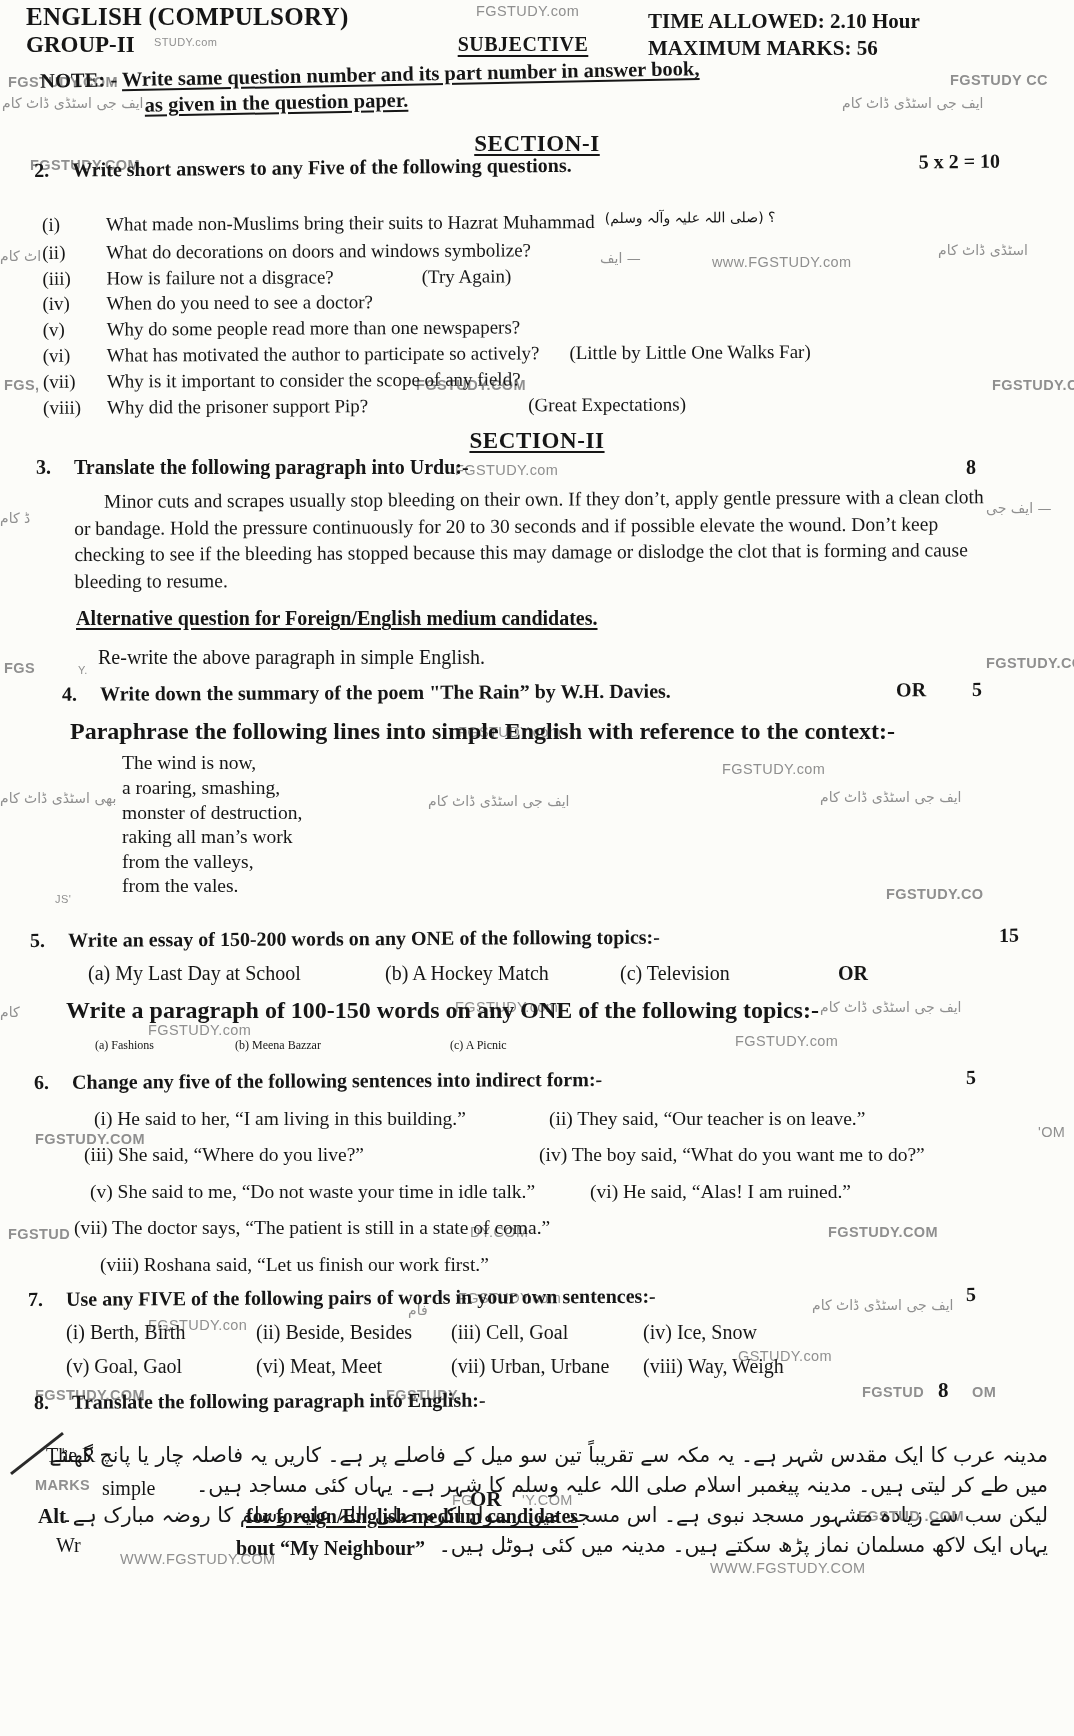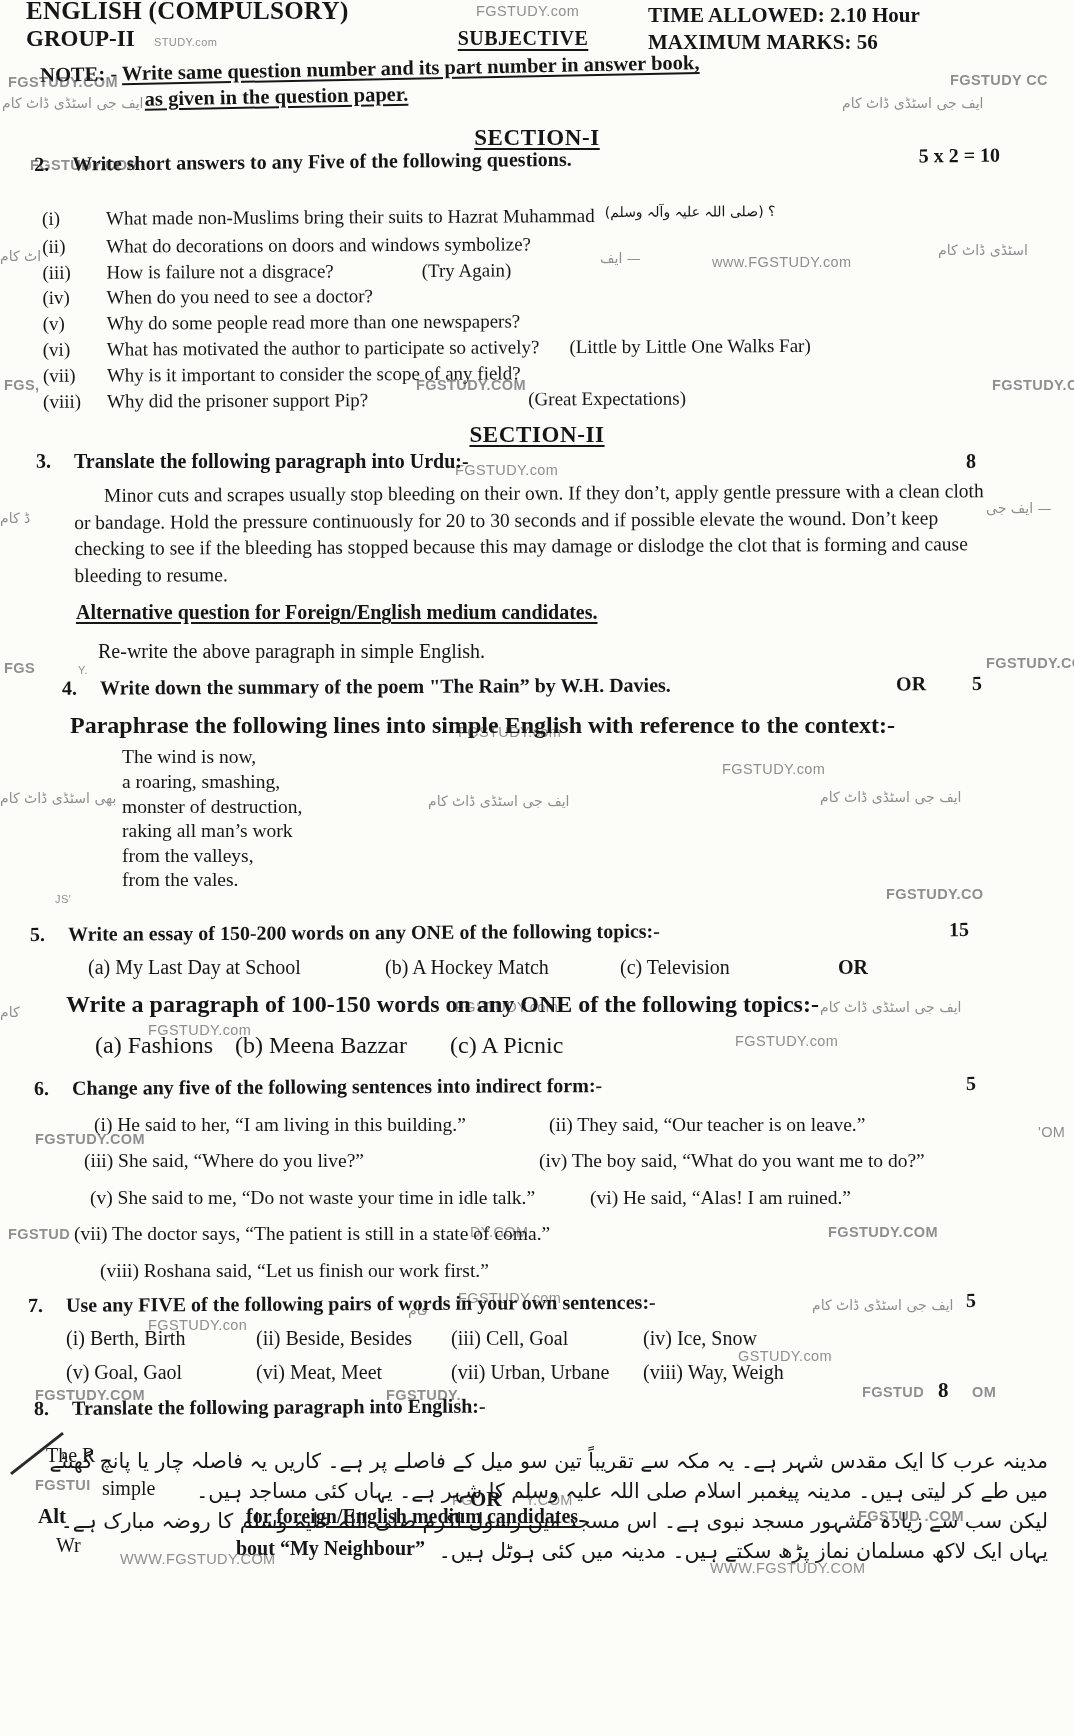--- a/index.html
+++ b/index.html
@@ -5,21 +5,21 @@
   html,body{margin:0;padding:0}
   body{background:#efefec}
   .page{position:relative;width:1074px;height:1736px;margin:0 auto;background:#fcfcf9;color:#161616;
         font-family:"Liberation Serif","DejaVu Serif",serif;overflow:hidden}
   .wm-layer{position:absolute;inset:0;z-index:1}
   .wm{position:absolute;color:#8f8f8f;font-family:"Liberation Sans","DejaVu Sans",sans-serif;
       font-size:14.5px;letter-spacing:.4px;white-space:nowrap}
   .wm.b{font-weight:700}
   .wm.sm{font-size:11px}
   .wm.ur{font-family:"DejaVu Sans",sans-serif;font-size:14px;letter-spacing:0}
-  .content{position:relative;z-index:2;padding:2px 26px 0}
+  .content{position:relative;z-index:2;padding:8px 26px 0}
   .b{font-weight:700}
   .u{text-decoration:underline;text-underline-offset:3px}
   .tilt-a{transform:rotate(-1.1deg);transform-origin:0 0}
   .tilt-b{transform:rotate(-0.55deg);transform-origin:0 0}
   .tilt-c{transform:rotate(-0.3deg);transform-origin:0 0}
 
   .hdr{display:flex;align-items:flex-start}
   .hdr-left{flex:1}
   .paper-title{font-size:25px;font-weight:700;letter-spacing:.3px;margin-top:-5px}
   .paper-group{font-size:23px;font-weight:700;margin-top:1px}
@@ -47,21 +47,21 @@
   .honorific{font-size:14px;position:relative;top:-5px;font-family:"DejaVu Sans",sans-serif}
 
   .para{font-size:19.5px;line-height:26.5px;margin:10px 54px 0 48px;text-indent:30px}
   .alt-heading{margin:12px 0 0 50px;font-size:20px}
   .rewrite{margin:16px 0 0 72px;font-size:20px}
 
   .para-heading{margin:12px 0 0 44px;font-size:24px;font-weight:700}
   .poem{margin:6px 0 0 96px;font-size:19.5px;line-height:24.6px}
 
   .topics{display:grid;grid-template-columns:297px 235px 218px auto;margin:10px 140px 0 62px;font-size:20px;align-items:baseline}
-  .topics2{display:grid;grid-template-columns:140px 215px auto;margin:14px 0 0 69px;font-size:24px}
+  .topics2{display:grid;grid-template-columns:140px 215px auto;margin:14px 0 0 69px;font-size:12px}
 
   .sents{margin-top:12px;font-size:19.5px}
   .srow{display:flex;align-items:baseline;margin-bottom:11.5px;line-height:25px}
   .scol{flex:none}
 
   .prow{display:grid;grid-template-columns:190px 195px 192px auto;margin-left:40px;font-size:20px;line-height:25px;margin-top:9px}
 
   .urdu-para{direction:rtl;text-align:right;font-size:20.5px;line-height:30px;margin-top:26px;
              font-family:"DejaVu Sans",sans-serif}
   .frag{position:absolute;z-index:3;font-size:20px;white-space:nowrap}
@@ -115,21 +115,21 @@
     <span class="wm b" style="left:828px;top:1224px">FGSTUDY.COM</span>
     <span class="wm" style="left:458px;top:1290px">FGSTUDY.com</span>
     <span class="wm ur sm" style="left:408px;top:1302px">فام</span>
     <span class="wm ur" style="left:812px;top:1297px">ایف جی اسٹڈی ڈاٹ کام</span>
     <span class="wm" style="left:148px;top:1317px">FGSTUDY.con</span>
     <span class="wm" style="left:738px;top:1348px">GSTUDY.com</span>
     <span class="wm b" style="left:35px;top:1387px">FGSTUDY.COM</span>
     <span class="wm b" style="left:386px;top:1387px">FGSTUDY.</span>
     <span class="wm b" style="left:862px;top:1384px">FGSTUD</span>
     <span class="wm b" style="left:972px;top:1384px">OM</span>
-    <span class="wm b" style="left:35px;top:1477px">FGSTUI</span>
+    <span class="wm b" style="left:35px;top:1477px">MARKS</span>
     <span class="wm" style="left:452px;top:1492px">FG</span>
     <span class="wm" style="left:522px;top:1492px">'Y.COM</span>
     <span class="wm b" style="left:858px;top:1508px">FGSTUD .COM</span>
     <span class="wm" style="left:120px;top:1551px">WWW.FGSTUDY.COM</span>
     <span class="wm" style="left:710px;top:1560px">WWW.FGSTUDY.COM</span>
   </div>
 
   <div class="content">
 
     <header class="hdr">
@@ -228,21 +228,21 @@
       <div>a roaring, smashing,</div>
       <div>monster of destruction,</div>
       <div>raking all man’s work</div>
       <div>from the valleys,</div>
       <div>from the vales.</div>
     </div>
 
     <div class="qrow mt30 tilt-c">
       <span class="qnum" style="margin-left:4px">5.</span>
       <span class="qtext">Write an essay of 150-200 words on any ONE of the following topics:-</span>
-      <span class="qmarks" style="margin-right:79px">15</span>
+      <span class="qmarks" style="margin-right:29px">15</span>
     </div>
 
     <div class="topics">
       <span>(a) My Last Day at School</span>
       <span>(b) A Hockey Match</span>
       <span>(c) Television</span>
       <span class="b">OR</span>
     </div>
 
     <div class="para-heading" style="margin-left:40px">Write a paragraph of 100-150 words on any ONE of the following topics:-</div>

